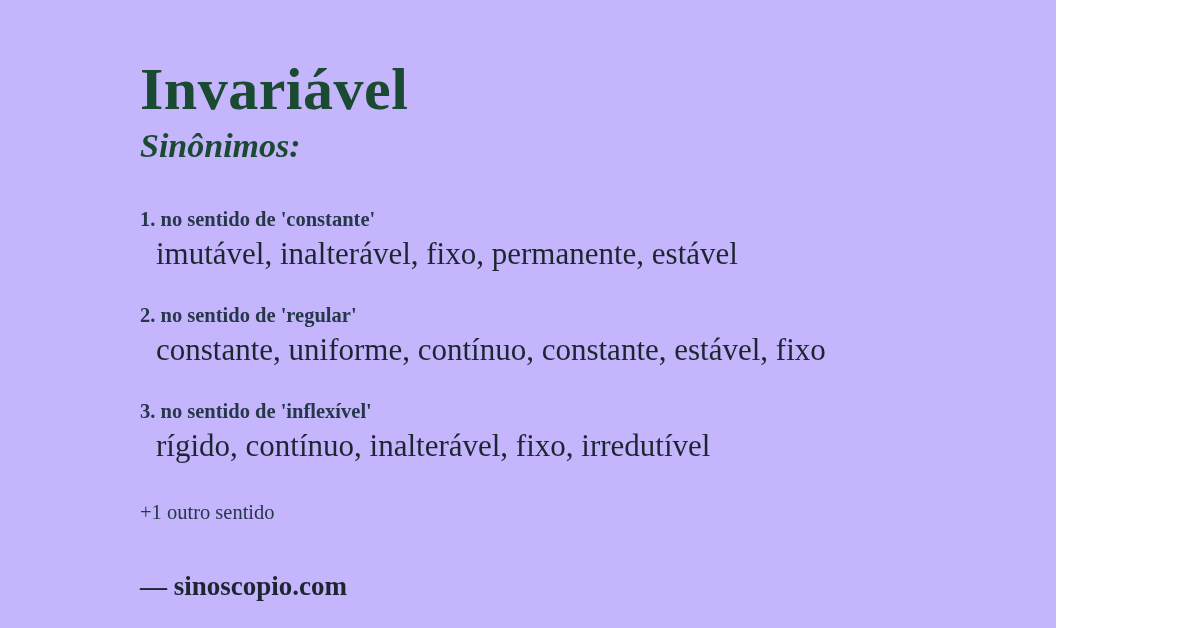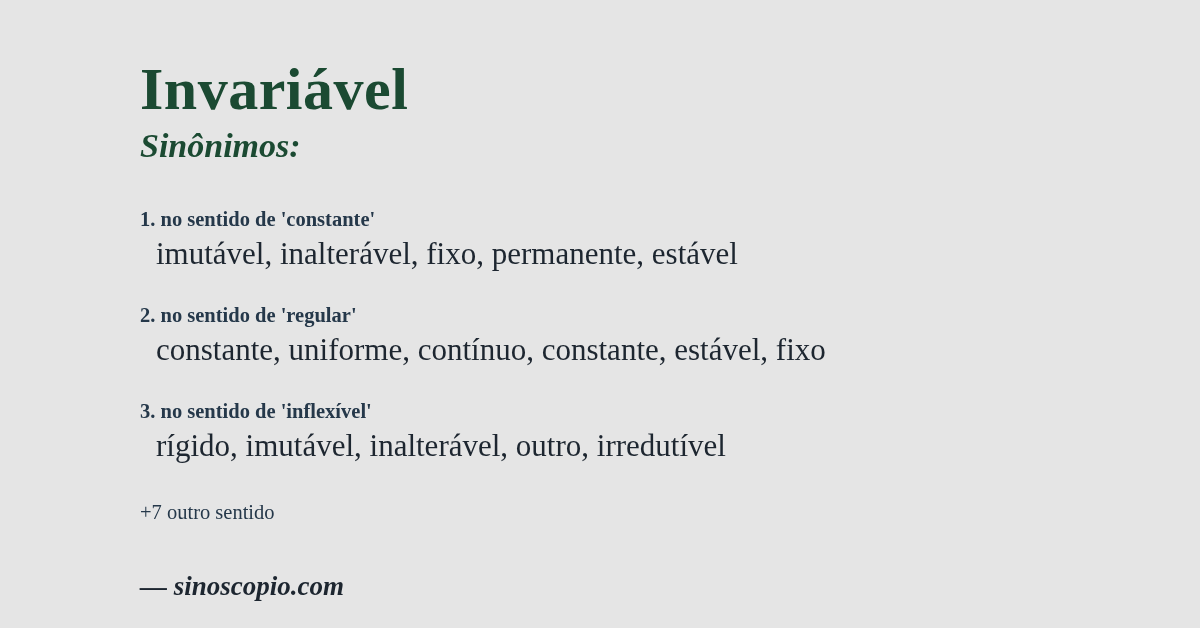--- a/index.html
+++ b/index.html
@@ -2,23 +2,23 @@
 <html><head>
 <meta charset="utf-8">
 <style>
   html, body {
     margin: 0;
     padding: 0;
     background: #ffffff;
   }
   .card {
     position: relative;
-    width: 1200px;
+    width: 1056px;
     height: 628px;
-    background: #e5e5e5;
+    background: #c4b5fd;
     font-family: "Liberation Serif", "DejaVu Serif", serif;
     overflow: hidden;
     box-sizing: border-box;
     padding: 58px 60px 0 140px;
   }
   .word-title {
     margin: 0;
     font-size: 60px;
     line-height: 1.05;
     font-weight: 700;
@@ -57,21 +57,20 @@
     font-size: 20.5px;
     line-height: 1.2;
     color: #25384a;
     cursor: pointer;
   }
   .attribution {
     margin: 46px 0 0 0;
     font-size: 27px;
     line-height: 1.2;
     font-weight: 700;
-    font-style: italic;
     color: #1d2630;
   }
 </style>
 </head>
 <body>
 
 <div class="card">
 
   <h1 class="word-title">Invariável</h1>
 
@@ -82,20 +81,20 @@
     <p class="sense-synonyms">imutável, inalterável, fixo, permanente, estável</p>
   </div>
 
   <div class="sense-block">
     <p class="sense-label">2. no sentido de 'regular'</p>
     <p class="sense-synonyms">constante, uniforme, contínuo, constante, estável, fixo</p>
   </div>
 
   <div class="sense-block">
     <p class="sense-label">3. no sentido de 'inflexível'</p>
-    <p class="sense-synonyms">rígido, imutável, inalterável, outro, irredutível</p>
+    <p class="sense-synonyms">rígido, contínuo, inalterável, fixo, irredutível</p>
   </div>
 
-  <p class="more-senses">+7 outro sentido</p>
+  <p class="more-senses">+1 outro sentido</p>
 
   <p class="attribution">— sinoscopio.com</p>
 
 </div>
 
 </body></html>

